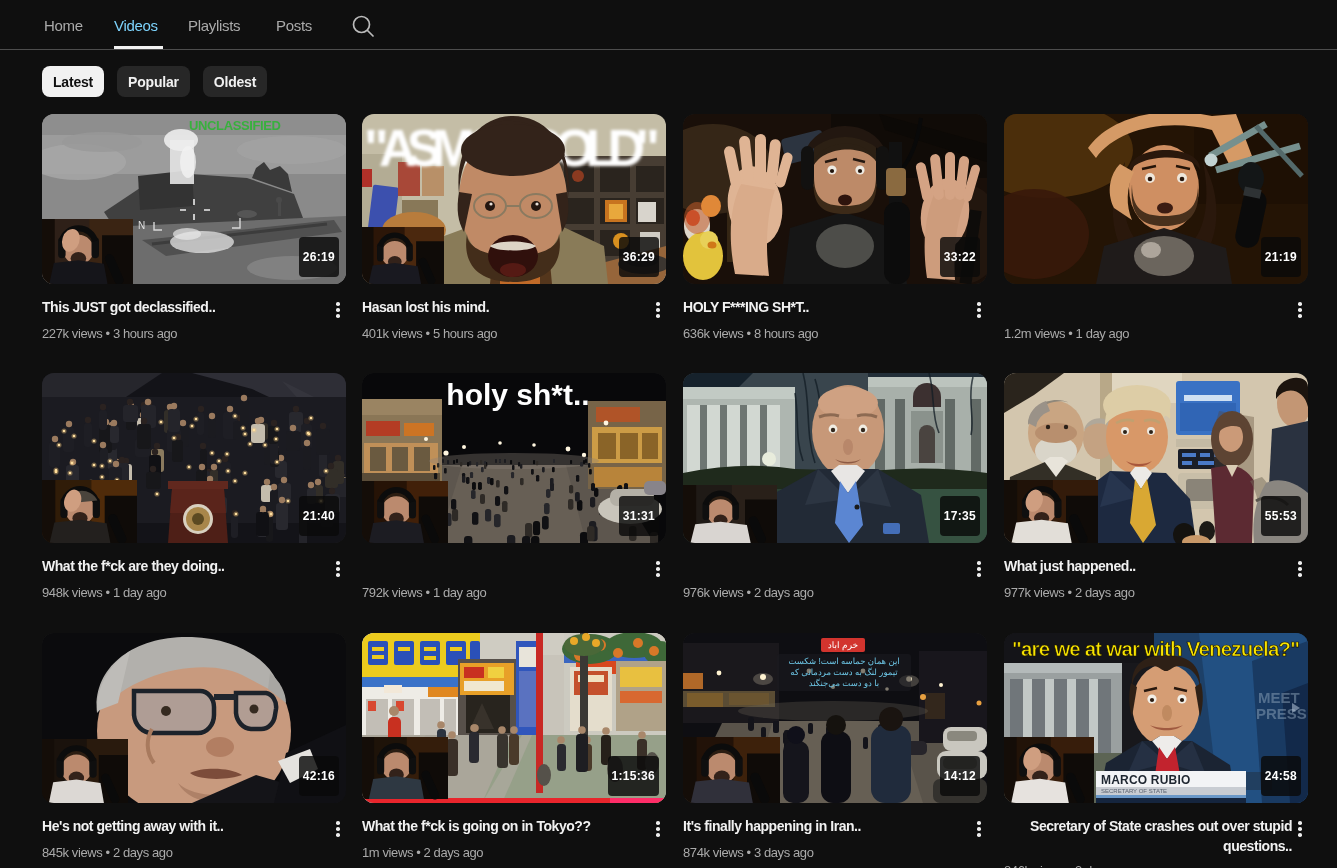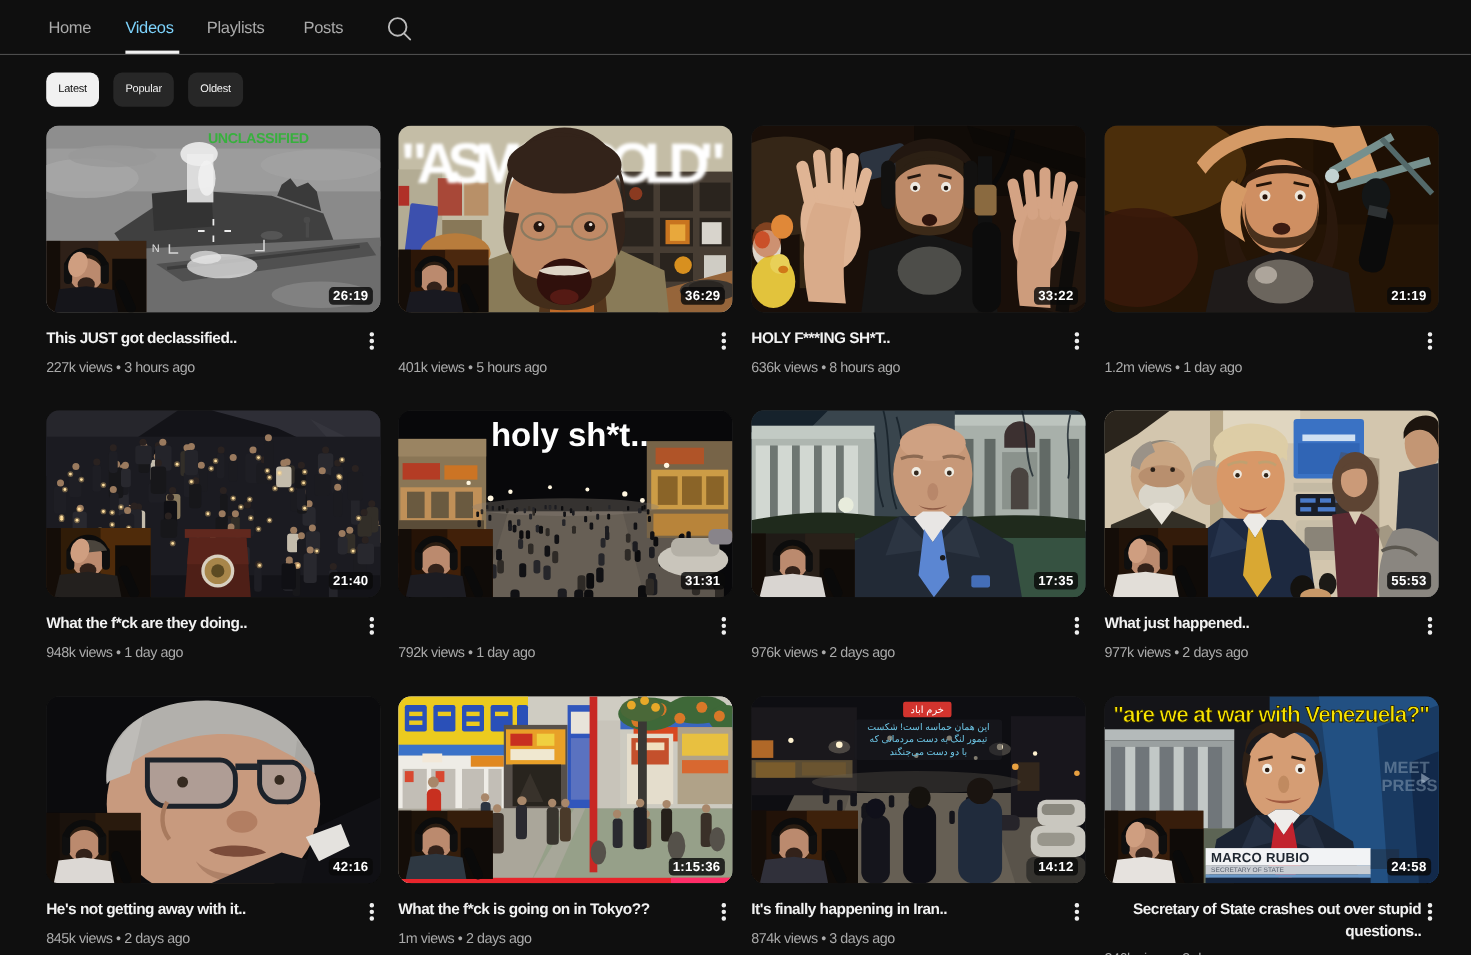--- a/index.html
+++ b/index.html
@@ -4,27 +4,27 @@
 * { margin:0; padding:0; box-sizing:border-box; }
 html,body { width:1337px; height:868px; background:#0f0f0f; overflow:hidden;
   font-family:"Liberation Sans", sans-serif; }
 .tab { position:absolute; color:#aaa; font-size:15px; font-weight:normal; letter-spacing:-0.3px; top:17px; }
 .tab.act { color:#7dd3fc; }
 .ul { position:absolute; left:114px; top:46px; width:49px; height:2.5px; background:#f1f1f1; }
 .searchico { position:absolute; left:352px; top:15px; }
 .hairline { position:absolute; left:0; top:49px; width:1337px; height:1px; background:#4d4d4d; }
 .chips { position:absolute; left:42px; top:66px; display:flex; gap:13px; }
 .chip { height:31px; padding:0 11px; border-radius:8px; background:#272727; color:#f1f1f1;
-  font-size:10px; font-weight:normal; letter-spacing:-0.2px; display:flex; align-items:center; }
+  font-size:14px; font-weight:bold; letter-spacing:-0.2px; display:flex; align-items:center; }
 .chip.on { background:#f1f1f1; color:#0f0f0f; }
 .card { position:absolute; width:304px; }
 .thumb { position:relative; width:304px; height:170px; border-radius:12px; overflow:hidden; background:#222; }
 .thumb svg { display:block; }
 .dur { position:absolute; right:7px; bottom:7px; background:rgba(10,10,10,0.82); color:#fff;
-  font-size:12px; font-weight:bold; letter-spacing:0.3px; padding:2px 4px; border-radius:4px; line-height:12px; }
+  font-size:12px; font-weight:bold; letter-spacing:0.3px; padding:14px 4px; border-radius:4px; line-height:12px; }
 .title { position:absolute; top:183px; left:0; width:288px; color:#f1f1f1; font-size:14px;
   font-weight:bold; line-height:20px; letter-spacing:-0.45px; white-space:nowrap; overflow:hidden; }
 .wrap2 { white-space:normal !important;text-align:right; }
 .dots { position:absolute; left:291px; top:188px; width:10px; display:flex; flex-direction:column; align-items:center; gap:2.4px; }
 .dots i { width:3.6px; height:3.6px; border-radius:50%; background:#eee; }
 .meta { position:absolute; top:211px; left:0; color:#aaa; font-size:13px; letter-spacing:-0.4px; line-height:18px; white-space:nowrap; }
 </style></head>
 <body>
 <div class="tab" style="left:44px">Home</div>
 <div class="tab act" style="left:114px">Videos</div>
@@ -176,20 +176,21 @@
 <rect x="44.2912" y="128.96" width="6.5664" height="18.468" rx="3.2832" fill="#0f0f0f"></rect>
 <path d="M 18.025600000000004 132.38 a 15.321600000000002 15.321600000000002 0 0 1 29.5488 0" stroke="#0c0c0c" stroke-width="5.1984" fill="none"></path>
 <ellipse cx="32.800000000000004" cy="147.70159999999998" rx="6.84" ry="5.7456" fill="#33221a"></ellipse>
 
 <path d="M 6.5600000000000005 170 L 10.66 151.532 L 32.800000000000004 149.0696 L 55.760000000000005 152.216 L 59.04 170 Z" fill="#191920"></path>
 <rect x="59.04" y="143.324" width="8.200000000000001" height="28.5" rx="4.1000000000000005" transform="rotate(-24 63.14 152.9)" fill="#0a0a0a"></rect>
 </g>
       </svg>
       <span class="dur">36:29</span>
     </div>
+  <div class="title">Hasan lost his mind.</div>
   <div class="dots">
       <i></i>
       <i></i>
       <i></i>
     </div>
   <div class="meta">401k views • 5 hours ago</div>
 </div>
 <div class="card" style="left:683px;top:114px">
   <div class="thumb">
       <svg width="304" height="170" viewBox="0 0 304 170">

